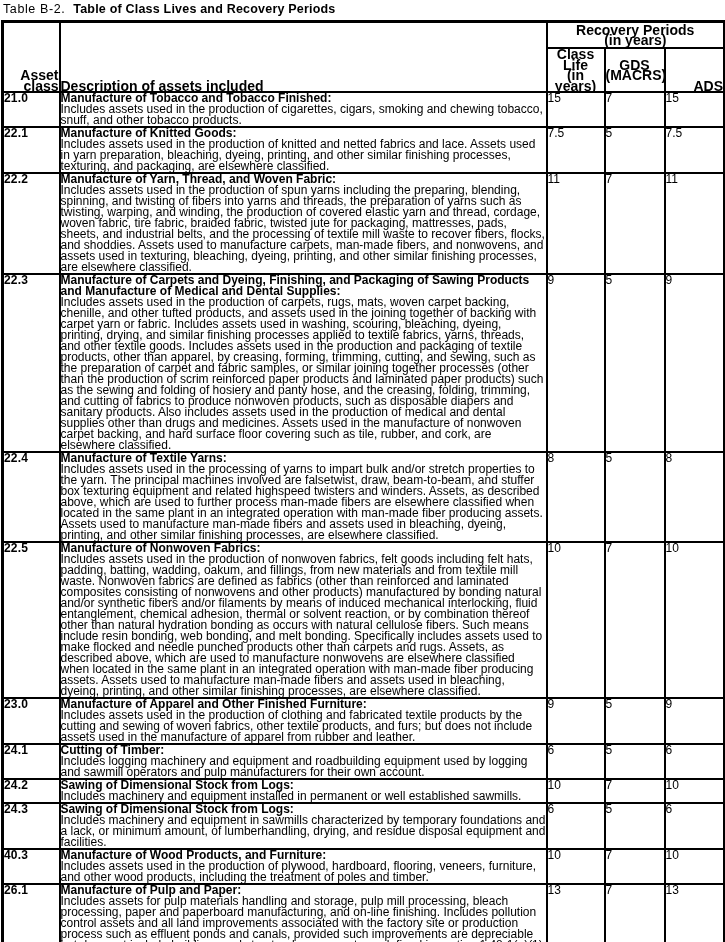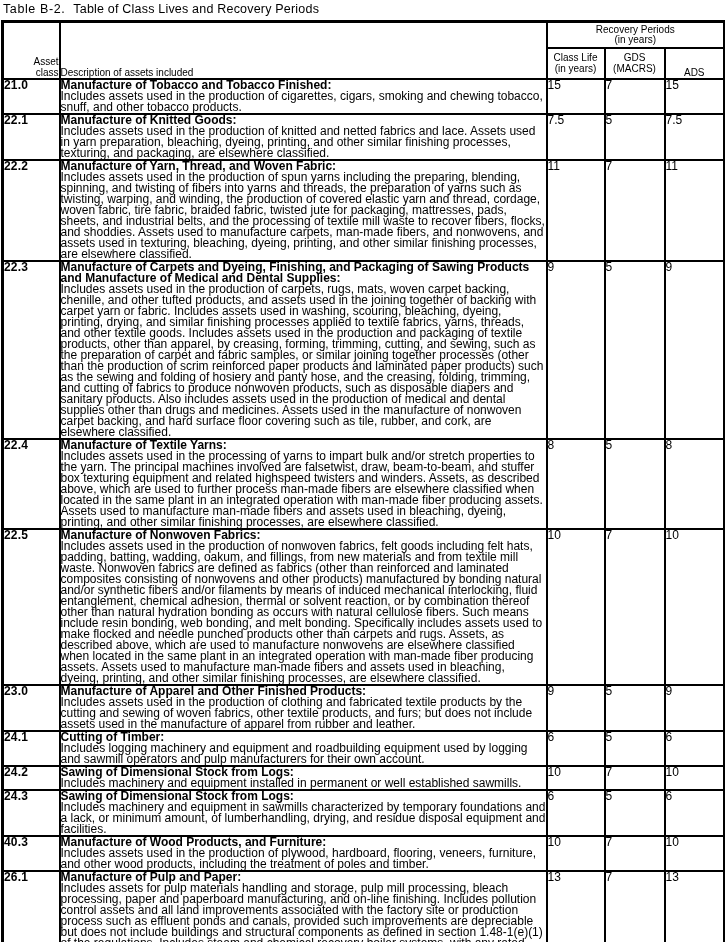--- a/index.html
+++ b/index.html
@@ -21,38 +21,38 @@
     margin: 1px 0 3px 2px;
     white-space: nowrap;
   }
   .title-prefix {
     font-weight: normal;
     letter-spacing: 0.6px;
     padding-right: 8px;
     margin-top: 36px;
   }
   .title-main {
-    font-weight: normal;
+    font-weight: bold;
     letter-spacing: 0.2px;
   }
   table.clt {
     border-collapse: collapse;
     table-layout: fixed;
     width: 722px;
     border: 3px solid #000;
   }
   .clt th, .clt td {
     border: 2px solid #000;
     padding: 0;
     overflow: hidden;
   }
   .clt thead th {
-    font-size: 10px;
+    font-size: 14px;
     line-height: 10.5px;
-    font-weight: normal;
+    font-weight: bold;
   }
   .th-asset {
     text-align: right;
     vertical-align: bottom;
     padding: 0 0 3px 7px;
     white-space: pre-line;
   }
   .th-desc {
     text-align: left;
     vertical-align: bottom;
@@ -67,20 +67,21 @@
   }
   .th-sub {
     text-align: center;
     vertical-align: middle;
     white-space: pre-line;
     height: 29px;
   }
   .th-ads {
     vertical-align: bottom;
     padding-bottom: 4px;
+    text-align: right;
   }
   .clt tbody td {
     vertical-align: top;
     font-size: 12px;
     line-height: 11px;
   }
   .td-asset {
     font-weight: bold;
     padding: 3px 2px 2px 13px;
     letter-spacing: 0.2px;
@@ -193,21 +194,21 @@
       <div class="row-desc">Includes assets used in the production of nonwoven fabrics, felt goods including felt hats, padding, batting, wadding, oakum, and fillings, from new materials and from textile mill waste. Nonwoven fabrics are defined as fabrics (other than reinforced and laminated composites consisting of nonwovens and other products) manufactured by bonding natural and/or synthetic fibers and/or filaments by means of induced mechanical interlocking, fluid entanglement, chemical adhesion, thermal or solvent reaction, or by combination thereof other than natural hydration bonding as occurs with natural cellulose fibers. Such means include resin bonding, web bonding, and melt bonding. Specifically includes assets used to make flocked and needle punched products other than carpets and rugs. Assets, as described above, which are used to manufacture nonwovens are elsewhere classified when located in the same plant in an integrated operation with man-made fiber producing assets. Assets used to manufacture man-made fibers and assets used in bleaching, dyeing, printing, and other similar finishing processes, are elsewhere classified.</div>
     </td>
     <td class="td-num">10</td>
     <td class="td-num">7</td>
     <td class="td-num">10</td>
   </tr>
 
   <tr>
     <td class="td-asset">23.0</td>
     <td class="td-desc">
-      <div class="row-heading">Manufacture of Apparel and Other Finished Products:</div>
+      <div class="row-heading">Manufacture of Apparel and Other Finished Furniture:</div>
       <div class="row-desc">Includes assets used in the production of clothing and fabricated textile products by the cutting and sewing of woven fabrics, other textile products, and furs; but does not include assets used in the manufacture of apparel from rubber and leather.</div>
     </td>
     <td class="td-num">9</td>
     <td class="td-num">5</td>
     <td class="td-num">9</td>
   </tr>
 
   <tr>
     <td class="td-asset">24.1</td>
     <td class="td-desc">

